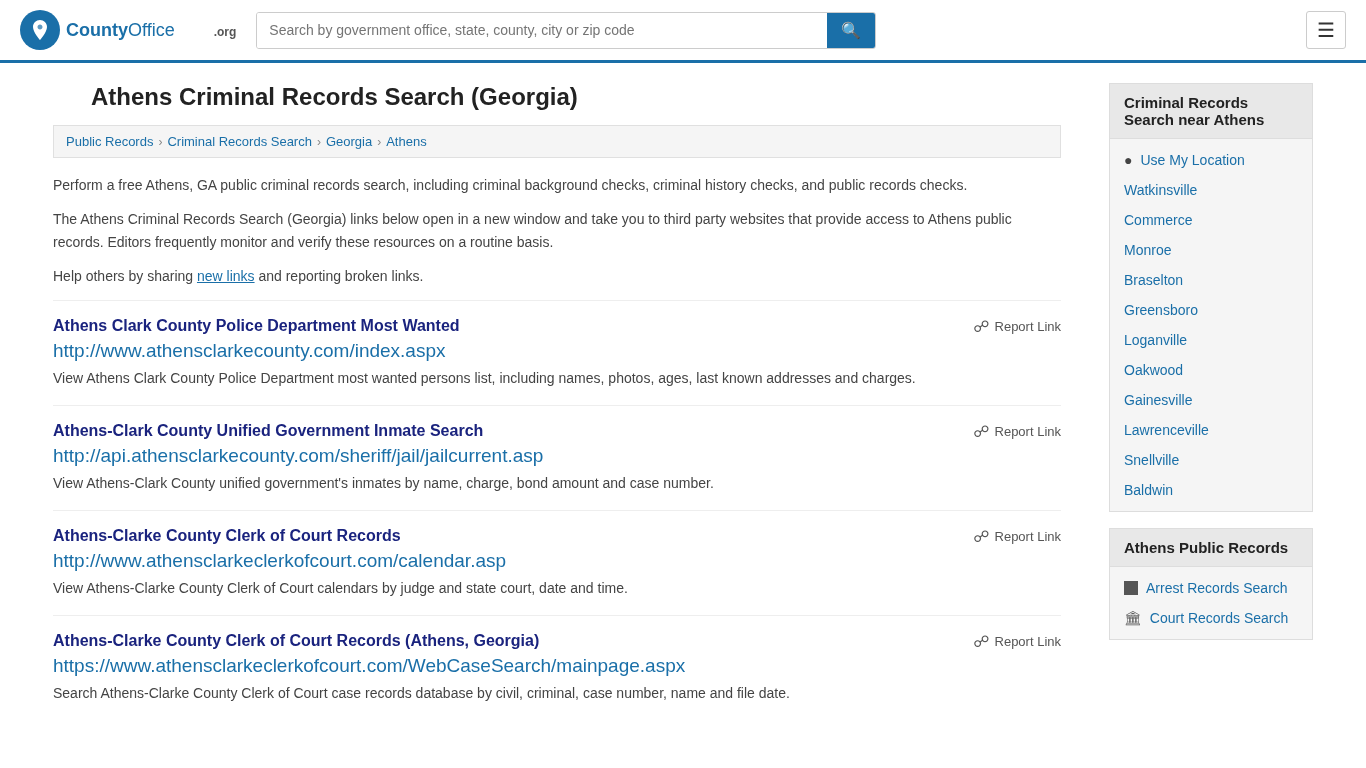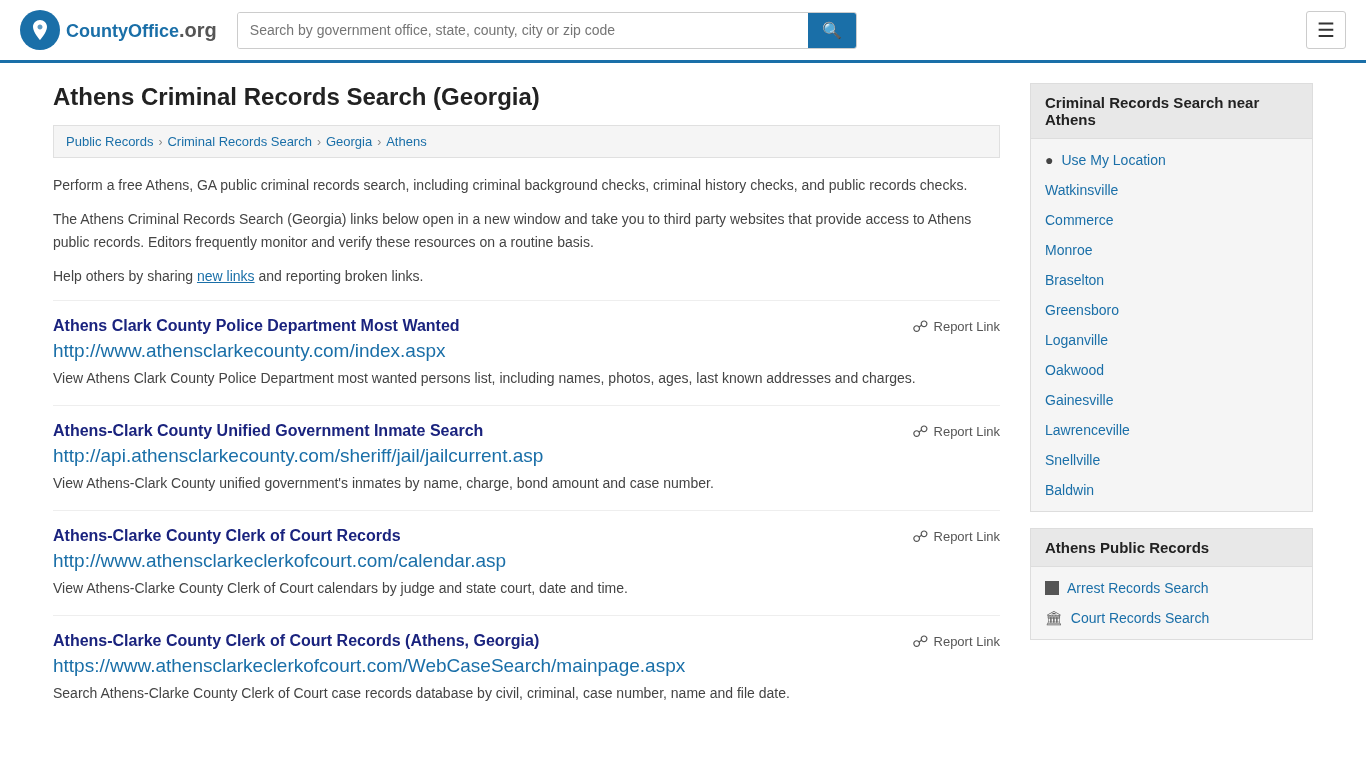--- a/index.html
+++ b/index.html
@@ -22,21 +22,21 @@
     }
     #logo-icon {
       width: 40px; height: 40px;
       background: #1a6fa8;
       border-radius: 50%;
       display: flex; align-items: center; justify-content: center;
       color: #fff; font-size: 18px; font-weight: bold;
     }
     #logo-text { font-size: 18px; color: #333; }
     #logo-text span { color: #1a6fa8; font-weight: bold; }
-    #logo-text .org { color: #555; font-size: 20px; }
+    #logo-text .org { color: #555; font-size: 12px; margin-left: 39px; }
     #search-bar {
       flex: 1;
       max-width: 620px;
       display: flex;
       border: 1px solid #ccc;
       border-radius: 3px;
       overflow: hidden;
     }
     #search-input {
       flex: 1;
@@ -67,28 +67,29 @@
 
     
     #main-container {
       max-width: 1300px;
       margin: 0 auto;
       padding: 20px 20px;
       display: flex;
       gap: 30px;
     }
     #content { flex: 1; min-width: 0; }
-    #sidebar { width: 283px; flex-shrink: 0; }
+    #sidebar { width: 204px; flex-shrink: 0; margin-left: 18px; }
 
     
     #page-title {
       font-size: 24px;
       font-weight: bold;
       color: #222;
       margin-bottom: 14px;
+      margin-left: 38px;
     }
 
     
     #breadcrumb {
       background: #f5f5f5;
       border: 1px solid #e0e0e0;
       padding: 8px 12px;
       font-size: 13px;
       color: #666;
       margin-bottom: 16px;
@@ -193,21 +194,21 @@
 
 <div id="header">
   <div id="logo-area">
     <div id="logo-icon">
       <svg width="24" height="24" viewBox="0 0 24 24" fill="white">
         <circle cx="12" cy="8" r="5" fill="white" opacity="0.3"></circle>
         <path d="M12 2C8.13 2 5 5.13 5 9c0 5.25 7 13 7 13s7-7.75 7-13c0-3.87-3.13-7-7-7zm0 9.5c-1.38 0-2.5-1.12-2.5-2.5s1.12-2.5 2.5-2.5 2.5 1.12 2.5 2.5-1.12 2.5-2.5 2.5z" fill="white"></path>
       </svg>
     </div>
     <div id="logo-text">
-      <span>County</span><span style="font-weight:bold;color:#1a6fa8;">Office</span><span class="org">.org</span>
+      <span>County</span><span style="font-weight:normal;color:#1a6fa8;">Office</span><span class="org">.org</span>
     </div>
   </div>
 
   <div id="search-bar">
     <input id="search-input" type="text" placeholder="Search by government office, state, county, city or zip code" style="">
     <button id="search-button">
       <span>🔍</span>
     </button>
   </div>
 

